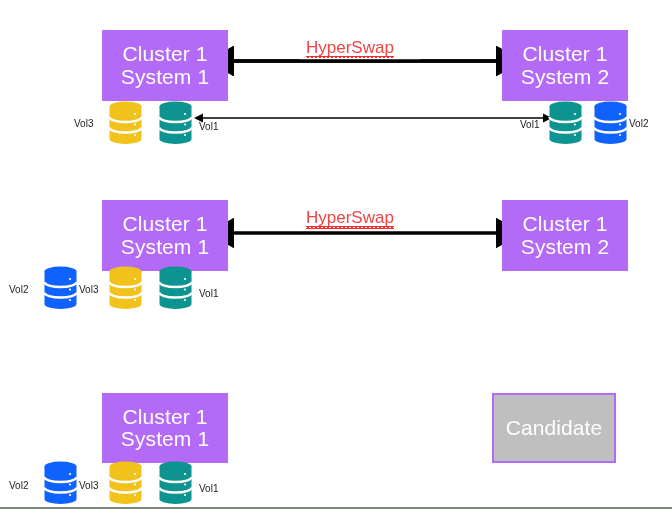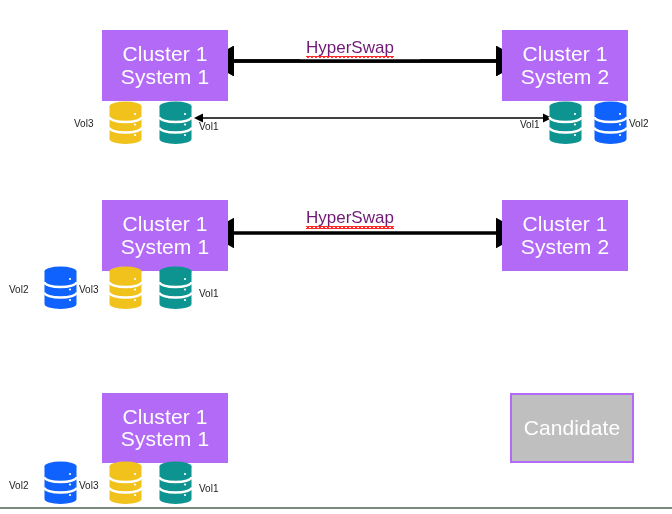--- a/index.html
+++ b/index.html
@@ -59,21 +59,21 @@
 
   
   .arrow-svg {
     position: absolute;
     overflow: visible;
   }
 
   .link-label {
     position: absolute;
     font-size: 17px;
-    color: #701a75;
+    color: #ef4444;
     white-space: nowrap;
     line-height: 1;
   }
   .link-label .squiggle {
     position: relative;
     display: inline-block;
   }
   .link-label .squiggle::after {
     content: "";
     position: absolute;
@@ -255,21 +255,21 @@
       <circle cx="27" cy="23.5" r="1.1" fill="#ffffff"></circle>
       <circle cx="27" cy="34" r="1.1" fill="#ffffff"></circle>
     </svg>
   </div>
   <div class="vol-label" style="left:199px; top:289px;">Vol1</div>
 
   <div class="sys-box" style="left:102px; top:393px; width:126px; height:70px;">
     <span>Cluster 1</span>
     <span>System 1</span>
   </div>
-  <div class="sys-box candidate" style="left:510px; top:393px; width:124px; height:70px;">
+  <div class="sys-box candidate" style="left:492px; top:393px; width:124px; height:70px;">
     <span>Candidate</span>
   </div>
 
   <div class="vol" style="left:43px; top:461px;">
     <svg viewBox="0 0 35 44">
       <ellipse cx="17.5" cy="5.5" rx="16" ry="5" fill="#0f62fe"></ellipse>
       <path d="M1.5,5.5 L1.5,38 A16,5 0 0 0 33.5,38 L33.5,5.5 Z" fill="#0f62fe"></path>
       <path d="M1.5,16 A16,5 0 0 0 33.5,16" fill="none" stroke="#ffffff" stroke-width="2.4"></path>
       <path d="M1.5,26.5 A16,5 0 0 0 33.5,26.5" fill="none" stroke="#ffffff" stroke-width="2.4"></path>
       <circle cx="27" cy="13" r="1.1" fill="#ffffff"></circle>

